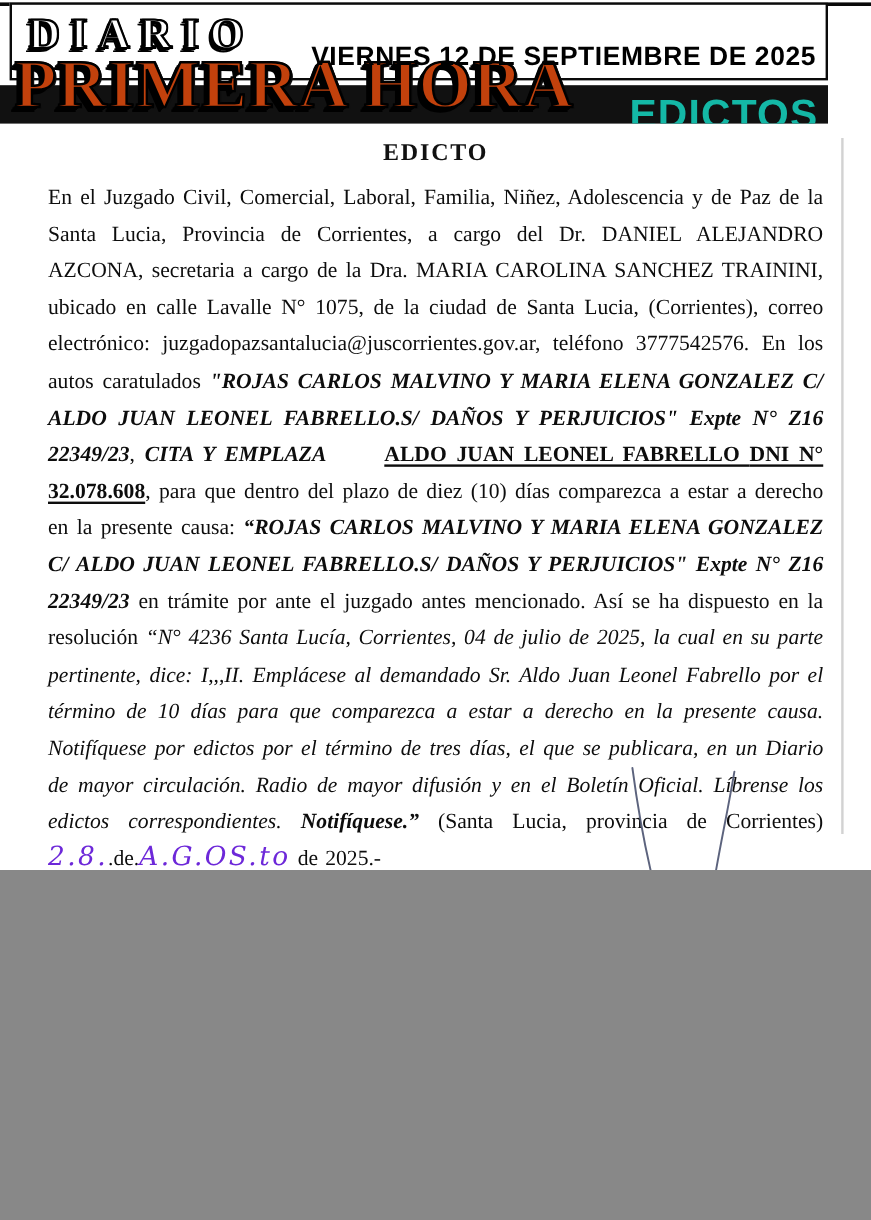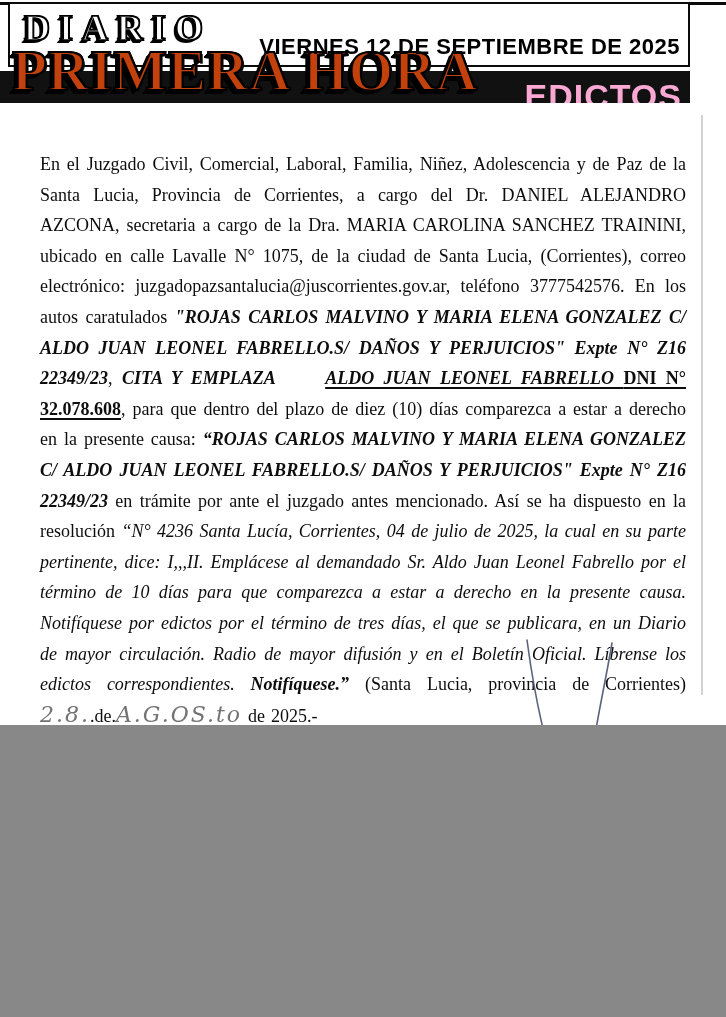--- a/index.html
+++ b/index.html
@@ -12,40 +12,40 @@
   .mast-box{position:absolute;left:8px;top:2px;width:678px;height:61px;border:2px solid #0a0a0a;background:#fff;}
   .brand-top{position:absolute;left:24px;top:10px;font-family:"Liberation Serif",serif;font-weight:700;
              font-size:36px;line-height:36px;letter-spacing:9px;color:#fff;white-space:nowrap;
              -webkit-text-stroke:1.6px #000;
              text-shadow:-3px 3px 0 #000,-2px 2px 0 #000,-1px 1px 0 #000,1px 1px 0 #000,-1px -1px 0 #000,1px -1px 0 #000;
              z-index:4;}
   .mast-date{position:absolute;right:46px;top:34px;font-family:"Liberation Sans",sans-serif;font-weight:700;
              font-size:22px;letter-spacing:.5px;color:#000;z-index:4;white-space:nowrap;}
   .black-bar{position:absolute;left:0;top:71px;width:690px;height:32px;background:#111;overflow:hidden;z-index:1;}
   .section-label{position:absolute;right:8px;top:6px;font-family:"Liberation Sans",sans-serif;font-weight:700;
-                 font-size:34px;letter-spacing:1px;color:#f9a8d4;white-space:nowrap;}
+                 font-size:34px;letter-spacing:1px;color:#14b8a6;white-space:nowrap;}
   .brand-main{position:absolute;left:12px;top:42px;font-family:Liberation Serif, serif;font-weight:700;
               font-size:57px;line-height:57px;letter-spacing:1px;color:#c2410c;white-space:nowrap;
               -webkit-text-stroke:2px #000;
               text-shadow:-4px 4px 0 #000,-3px 3px 0 #000,-2px 2px 0 #000,2px 2px 0 #101010,1px -1px 0 #000,-1px 1px 0 #000;
               z-index:3;}
 
   
   .doc-title{position:absolute;left:0;top:116px;width:100%;margin:0;text-align:center;
              font-family:"Liberation Serif",serif;font-weight:700;font-size:20px;letter-spacing:1.5px;}
   .body-text{position:absolute;left:40px;right:40px;top:149px;margin:0;text-align:justify;
              font-size:18px;line-height:30.6px;word-spacing:1.5px;color:#0d0d0d;}
   .r{font-weight:400;}
   .b{font-weight:700;font-style:italic;}
   .i{font-style:italic;}
   .bi{font-weight:700;font-style:italic;}
   .bu{font-weight:700;}
-  .biu{font-weight:700;font-style:italic;margin-left:41px;}
+  .biu{font-weight:700;margin-left:41px;}
   .ul{text-decoration:underline;text-decoration-thickness:2px;text-underline-offset:3px;}
-  .hand{font-family:"DejaVu Serif",serif;font-style:italic;font-size:22px;letter-spacing:2px;color:#737373;}
+  .hand{font-family:"DejaVu Serif",serif;font-style:italic;font-size:22px;letter-spacing:2px;color:#6d28d9;}
 
   
   .seal-svg{position:absolute;left:276px;top:742px;}
   .signature-svg{position:absolute;left:455px;top:625px;}
   .sec-stamp{position:absolute;left:474px;top:802px;width:310px;transform:rotate(-5deg);
              transform-origin:0 0;font-family:"Liberation Sans",sans-serif;color:#7b7f88;z-index:2;}
   .sec-stamp div{white-space:nowrap;}
   .s1{font-size:14.5px;letter-spacing:1px;color:#6f737d;}
   .s2{padding-left:62px;font-size:13.5px;margin-top:4px;}
   .s3{font-size:13.5px;margin-top:4px;}
@@ -64,20 +64,21 @@
     <div class="top-rule"></div>
     <div class="mast-box"></div>
     <div class="brand-top">DIARIO</div>
     <div class="mast-date">VIERNES 12 DE SEPTIEMBRE DE 2025</div>
     <div class="black-bar">
       <span class="section-label">EDICTOS</span>
     </div>
     <div class="brand-main">PRIMERA HORA</div>
   </div>
 
+  <h1 class="doc-title">EDICTO</h1>
 
   <p class="body-text"><span class="r">En el Juzgado Civil, Comercial, Laboral, Familia, Niñez, Adolescencia y de Paz de la Santa Lucia, Provincia de Corrientes, a cargo del Dr. DANIEL ALEJANDRO AZCONA, secretaria a cargo de la Dra. MARIA CAROLINA SANCHEZ TRAININI, ubicado en calle Lavalle N° 1075, de la ciudad de Santa Lucia, (Corrientes), correo electrónico: juzgadopazsantalucia@juscorrientes.gov.ar, teléfono 3777542576. En los autos caratulados </span><span class="bi">"ROJAS CARLOS MALVINO Y MARIA ELENA GONZALEZ C/ ALDO JUAN LEONEL FABRELLO.S/ DAÑOS Y PERJUICIOS" Expte N° Z16 22349/23</span><span class="r">, </span><span class="b">CITA Y EMPLAZA </span><span class="ul"><span class="biu">ALDO JUAN LEONEL FABRELLO </span><span class="bu">DNI N° 32.078.608</span></span><span class="r">, para que dentro del plazo de diez (10) días comparezca a estar a derecho en la presente causa: </span><span class="bi">“ROJAS CARLOS MALVINO Y MARIA ELENA GONZALEZ C/ ALDO JUAN LEONEL FABRELLO.S/ DAÑOS Y PERJUICIOS" Expte N° Z16 22349/23</span><span class="r"> en trámite por ante el juzgado antes mencionado. Así se ha dispuesto en la resolución </span><span class="i">“N° 4236 Santa Lucía, Corrientes, 04 de julio de 2025, la cual en su parte pertinente, dice: I,,,II. Emplácese al demandado Sr. Aldo Juan Leonel Fabrello por el término de 10 días para que comparezca a estar a derecho en la presente causa.  Notifíquese por edictos por el término de tres días, el que se publicara, en un Diario de mayor circulación. Radio de mayor difusión y en el Boletín Oficial. Líbrense los edictos correspondientes. </span><span class="bi">Notifíquese.</span><span class="b">”</span><span class="r"> (Santa Lucia, provincia de Corrientes) </span><span class="hand">2.8.</span><span class="r">.de.</span><span class="hand">A.G.OS.to</span><span class="r"> de 2025.-</span></p>
 
   <svg class="seal-svg" width="200" height="225" viewBox="0 0 200 225">
     <g transform="rotate(-8 92 116)" fill="none" stroke="#53535e">
       <ellipse cx="92" cy="116" rx="66" ry="90" stroke-width="2.4"></ellipse>
       <path id="rimPath" d="M38 116 A54 79 0 1 1 146 116 A54 79 0 1 1 38 116" stroke="none"></path>
       <text font-family="Liberation Sans, sans-serif" font-size="9" letter-spacing="1.2" fill="#5a5a65" stroke="none">
         <textPath href="#rimPath">JUZGADO CIV. COM. LAB. FAMILIA, NIÑEZ Y ADOLESCENCIA Y PAZ</textPath>
       </text>

